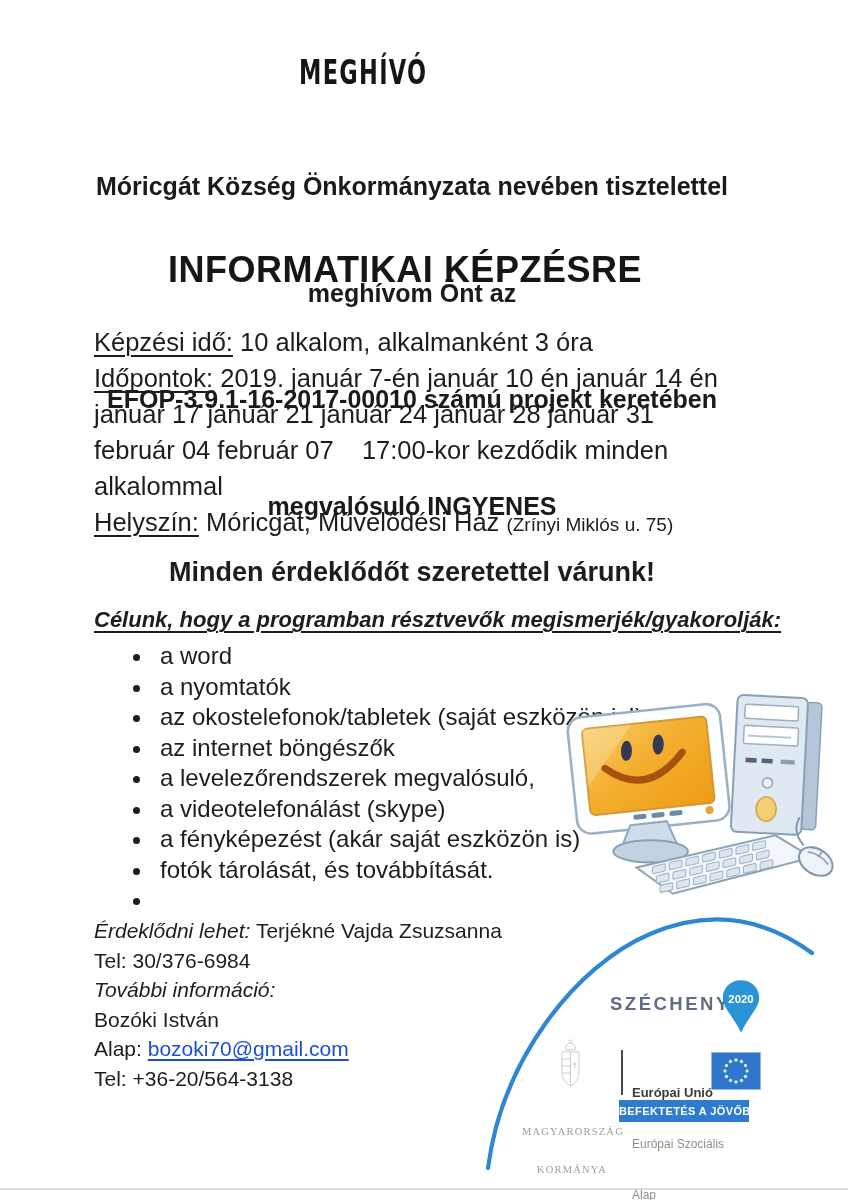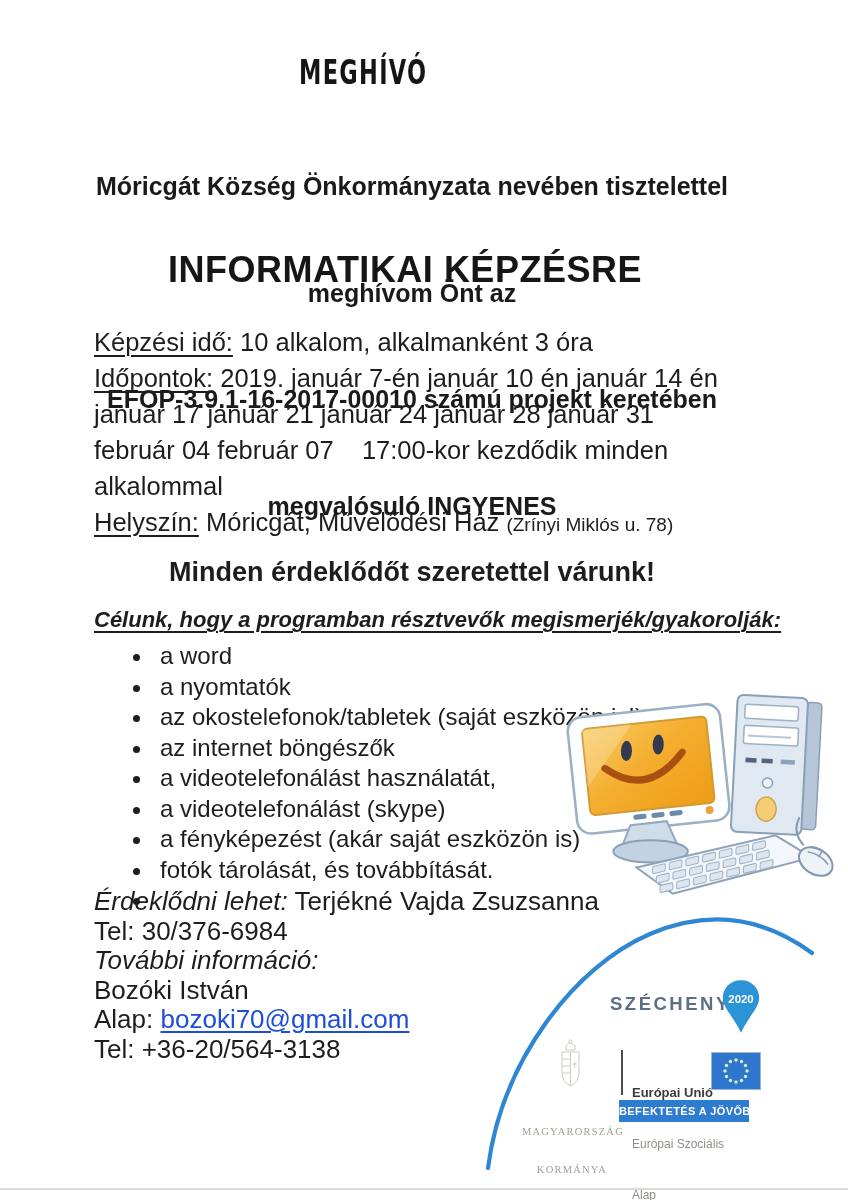--- a/index.html
+++ b/index.html
@@ -45,21 +45,21 @@
     text-decoration: underline; text-decoration-thickness: 2px; text-underline-offset: 4px;
     white-space: pre;
   }
   ul.goals {
     position: absolute; left: 128px; top: 641px; margin: 0; padding: 0 0 0 26px;
     list-style: disc; font-size: 24px; line-height: 30.5px;
   }
   ul.goals li { padding-left: 6px; min-height: 30.5px; }
 
   
-  .contact { position: absolute; left: 94px; top: 887px; font-size: 26px; line-height: 29.5px; }
+  .contact { position: absolute; left: 94px; top: 916px; font-size: 21px; line-height: 29.5px; }
   .cline { white-space: pre; }
   .cit { font-style: italic; }
   a.email { color: #1d4ed8; text-decoration: underline; text-underline-offset: 3px; cursor: pointer; }
 
   
   .computer { position: absolute; left: 566px; top: 684px; width: 282px; height: 217px; }
   .arc-svg { position: absolute; left: 0; top: 0; width: 848px; height: 1200px; pointer-events: none; }
 
   .szechenyi-name {
     position: absolute; left: 610px; top: 993px;
@@ -100,32 +100,32 @@
   </div>
 
   <h1 class="title">INFORMATIKAI KÉPZÉSRE</h1>
 
   <div class="details">
     <div class="dline"><span class="dlabel">Képzési idő:</span><span> 10 alkalom, alkalmanként 3 óra</span></div>
     <div class="dline"><span class="dlabel">Időpontok:</span><span> 2019. január 7-én január 10 én január 14 én</span></div>
     <div class="dline"><span>január 17 január 21 január 24 január 28 január 31</span></div>
     <div class="dline"><span>február 04 február 07    17:00-kor kezdődik minden</span></div>
     <div class="dline"><span>alkalommal</span></div>
-    <div class="dline"><span class="dlabel">Helyszín:</span><span> Móricgát, Művelődési Ház </span><span class="dsmall">(Zrínyi Miklós u. 78)</span></div>
+    <div class="dline"><span class="dlabel">Helyszín:</span><span> Móricgát, Művelődési Ház </span><span class="dsmall">(Zrínyi Miklós u. 75)</span></div>
   </div>
 
   <div class="welcome">Minden érdeklődőt szeretettel várunk!</div>
 
   <div class="goals-heading">Célunk, hogy a programban résztvevők megismerjék/gyakorolják:</div>
   <ul class="goals">
     <li>a word</li>
     <li>a nyomtatók</li>
     <li>az okostelefonok/tabletek (saját eszközön is!)</li>
     <li>az internet böngészők</li>
-    <li>a videotelefonálást használatát,</li>
+    <li>a levelezőrendszerek megvalósuló,</li>
     <li>a videotelefonálást (skype)</li>
     <li>a fényképezést (akár saját eszközön is)</li>
     <li>fotók tárolását, és továbbítását.</li>
     <li></li>
   </ul>
 
   <svg class="computer" viewBox="0 0 280 215" xmlns="http://www.w3.org/2000/svg">
     <defs>
       <linearGradient id="screenGrad" x1="0" y1="0" x2="1" y2="1">
         <stop offset="0" stop-color="#f9cc66"></stop>

